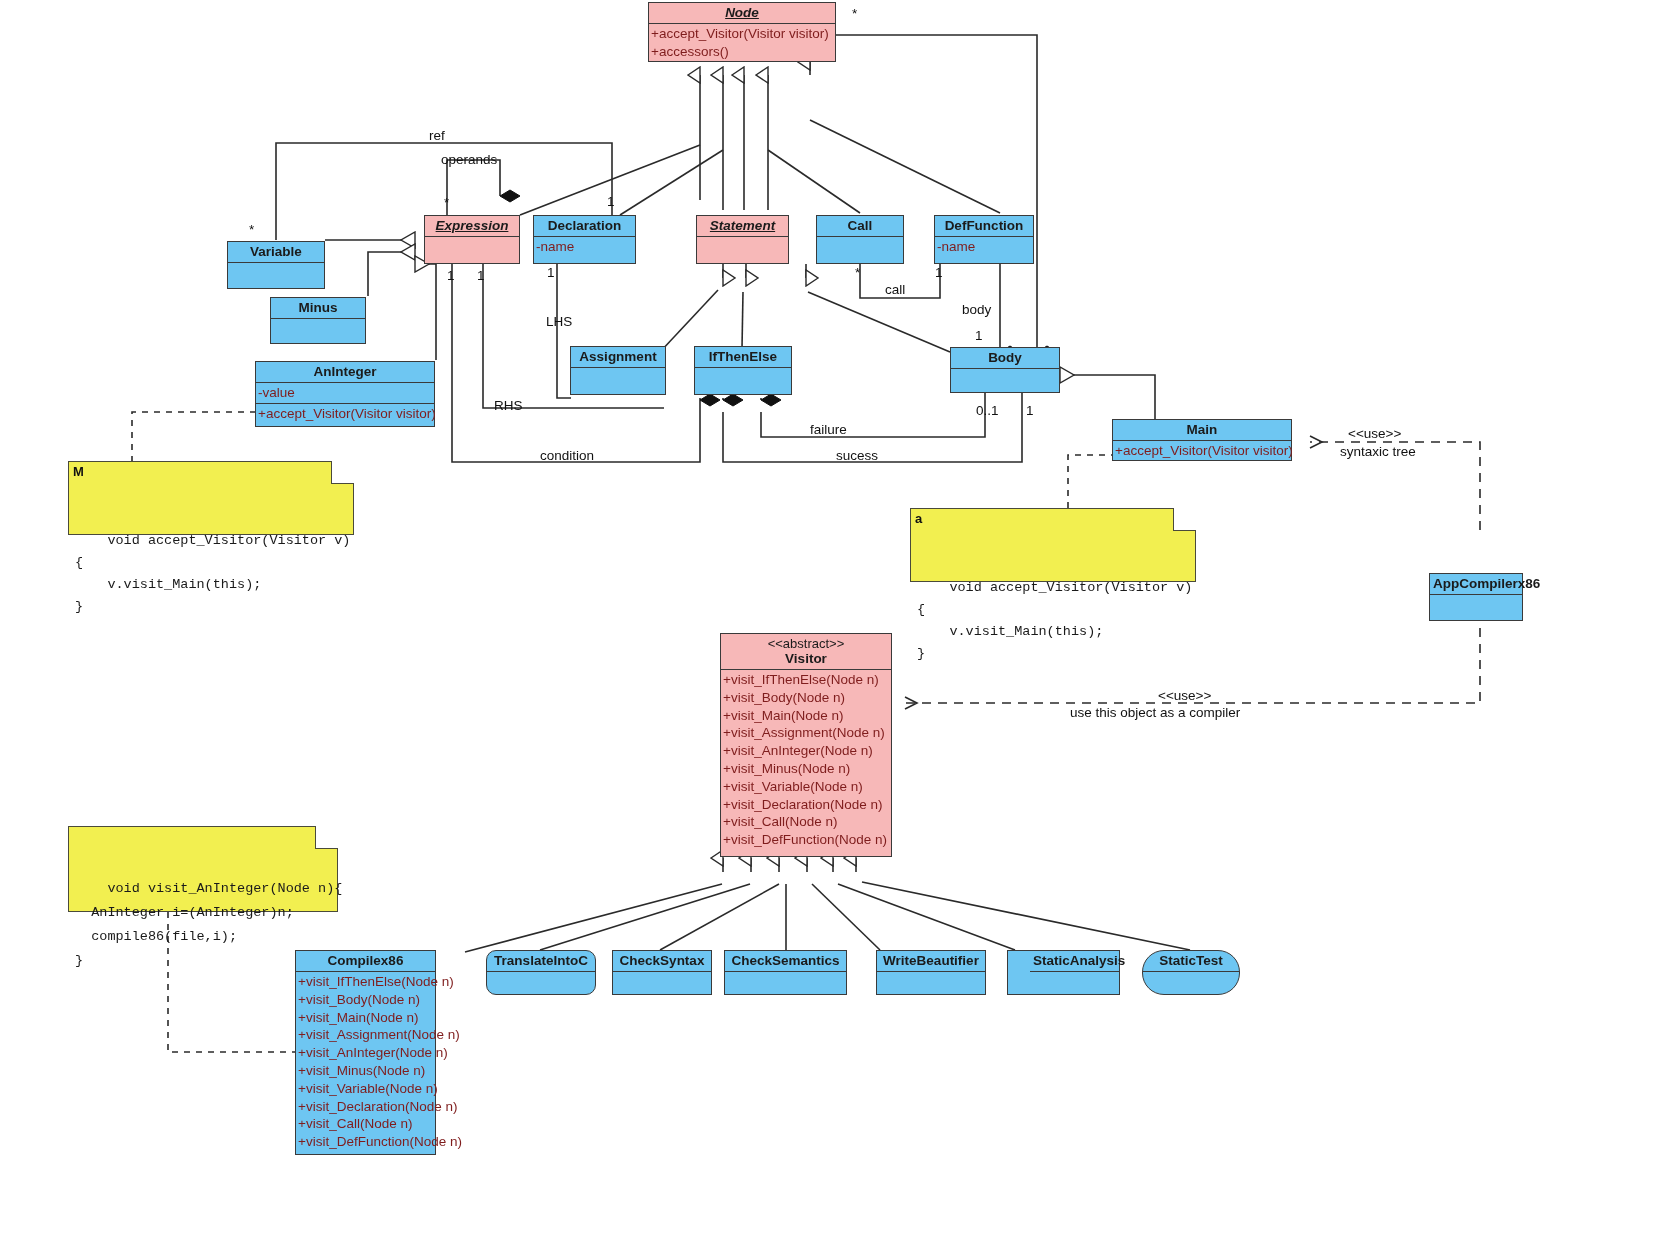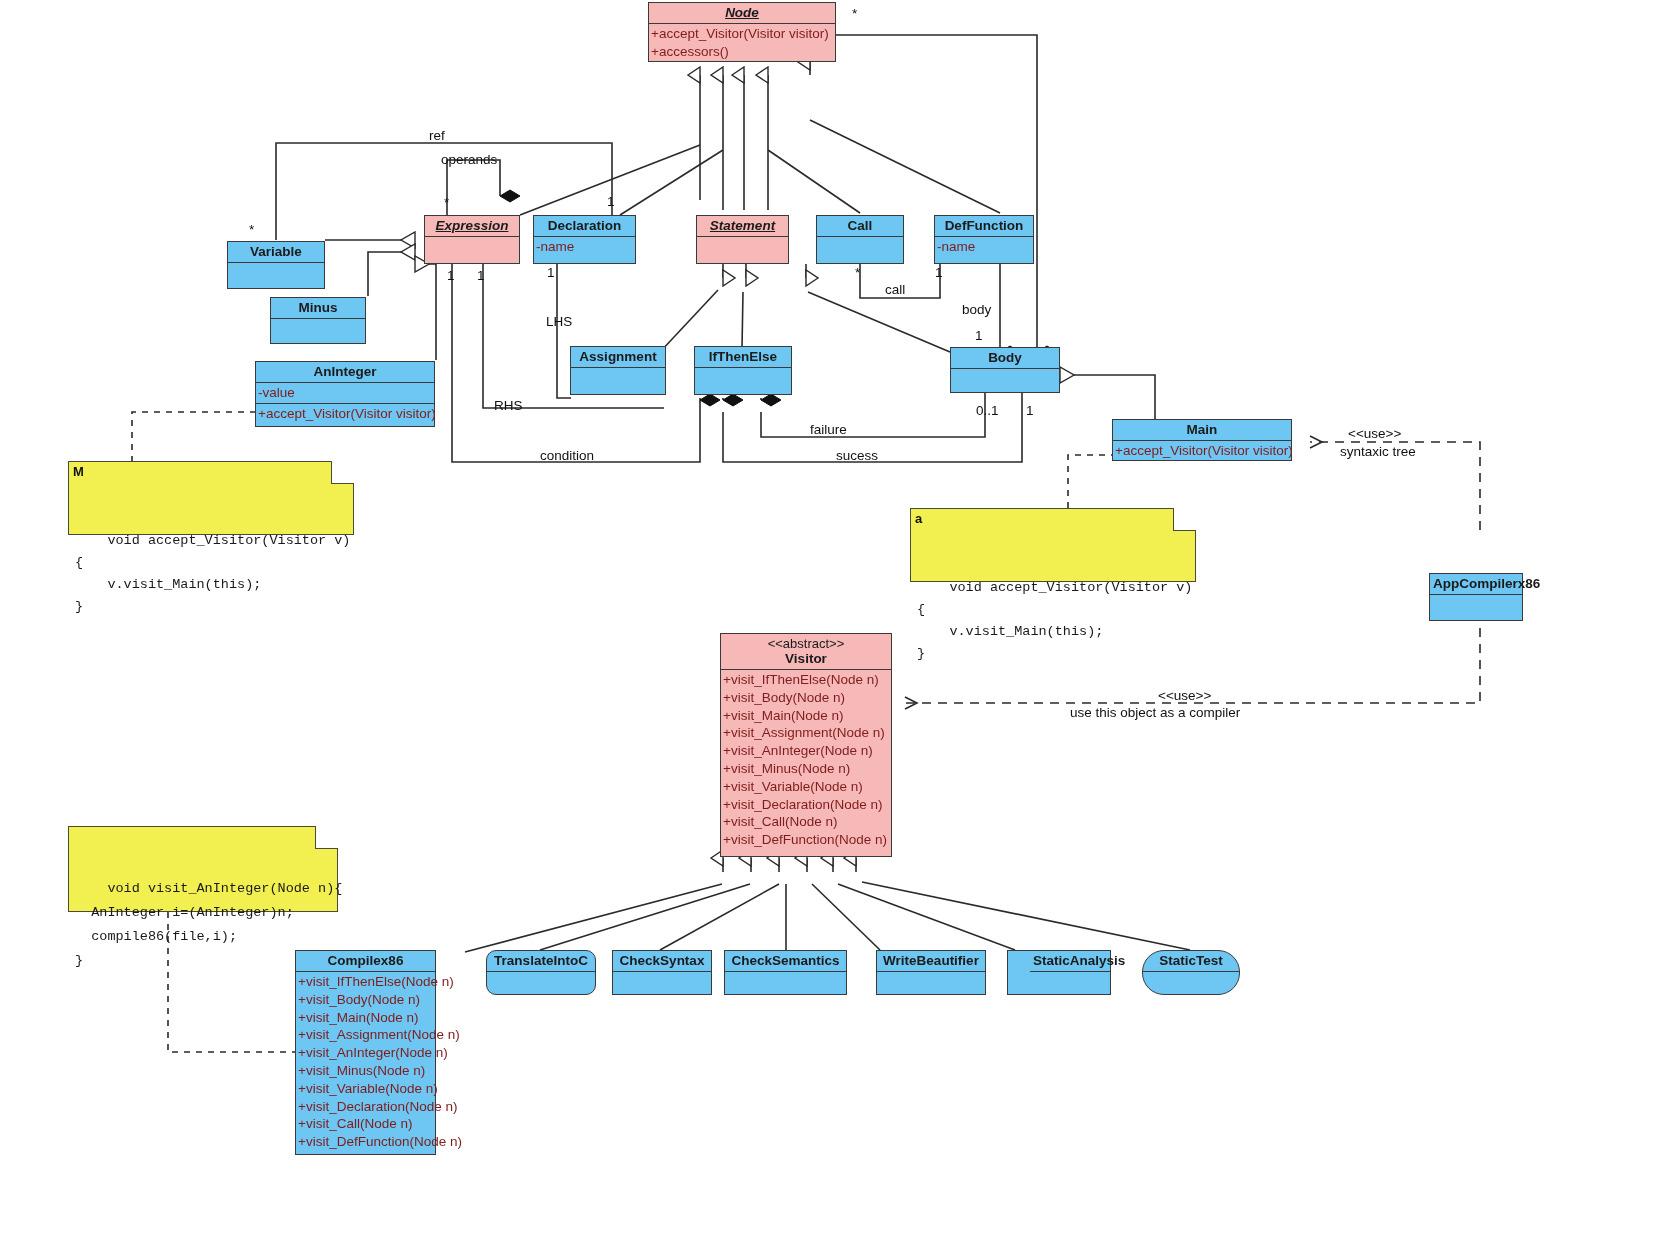--- a/index.html
+++ b/index.html
@@ -325,21 +325,21 @@
   <div class="uml" style="left:724px;top:950px;width:123px;height:45px;">
     <div class="hdr">CheckSemantics</div>
     <div class="compart empty" style="min-height:25px;"></div>
   </div>
 
   <div class="uml" style="left:876px;top:950px;width:110px;height:45px;">
     <div class="hdr">WriteBeautifier</div>
     <div class="compart empty" style="min-height:25px;"></div>
   </div>
 
-  <div class="uml" style="left:1007px;top:950px;width:104px;height:45px;padding-left:22px;">
+  <div class="uml" style="left:1007px;top:950px;width:113px;height:45px;padding-left:22px;">
     <div class="hdr">StaticAnalysis</div>
     <div class="compart empty" style="min-height:25px;"></div>
   </div>
 
   <div class="uml" style="left:1142px;top:950px;width:98px;height:45px;border-radius:22px;">
     <div class="hdr">StaticTest</div>
     <div class="compart empty" style="min-height:25px;"></div>
   </div>
 
   <div class="note" style="left:68px;top:461px;width:286px;height:74px;">

